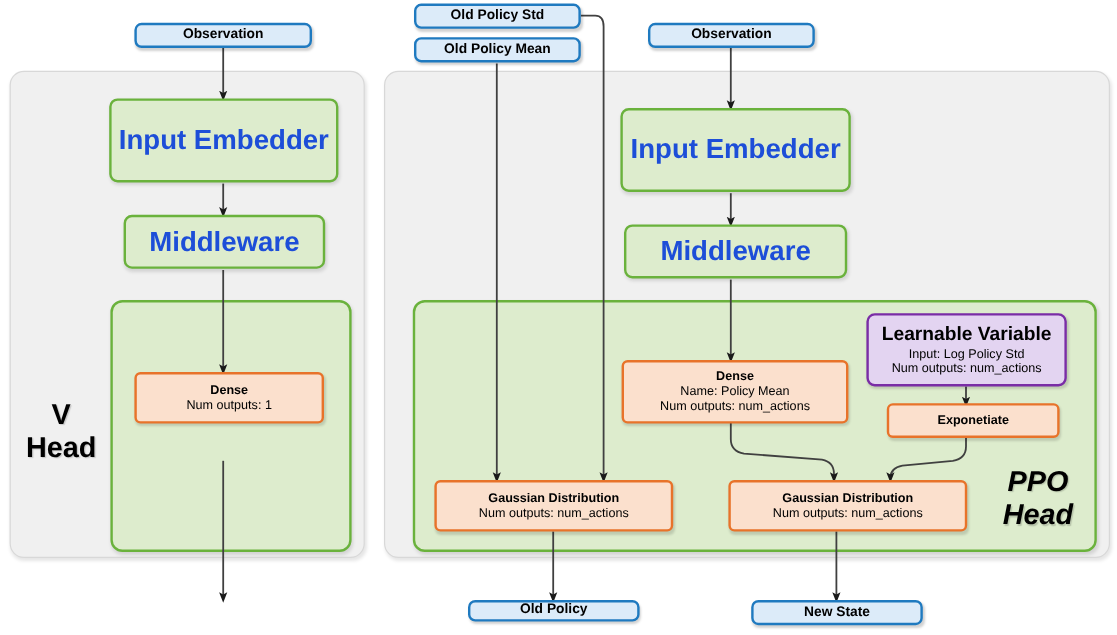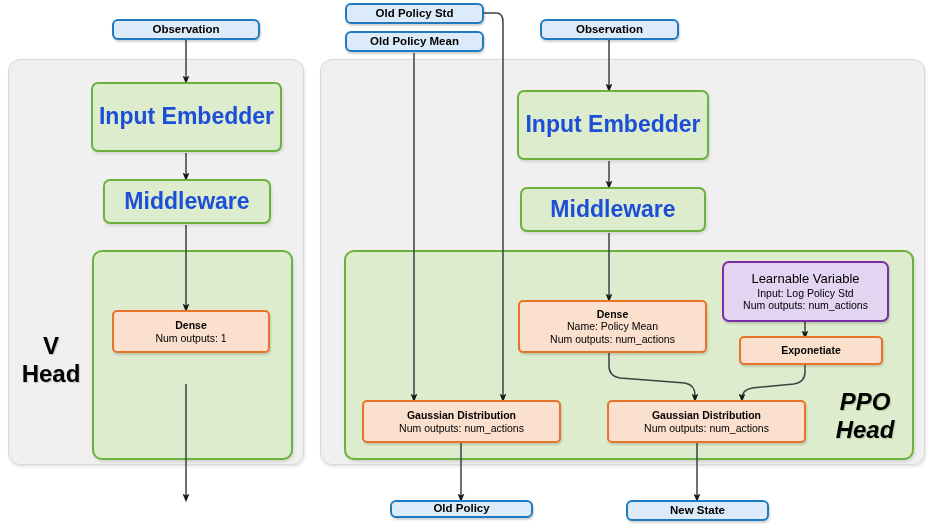--- a/index.html
+++ b/index.html
@@ -79,21 +79,21 @@
   
   .purple {
     background: #e3d4f1;
     border: 2.5px solid #7a2da6;
     border-radius: 7px;
     color: #000;
     font-size: 10.5px;
     box-shadow: 1px 2px 2px rgba(0,0,0,0.14);
     padding: 2px 4px;
   }
-  .purple .ttl { font-weight: normal; font-size: 13px; }
+  .purple .ttl { font-weight: bold; font-size: 16px; }
   .purple .sub { font-weight: normal; font-size: 10.5px; }
   
   .headlabel {
     position: absolute;
     font-size: 24px;
     font-weight: bold;
     color: #000;
     text-align: center;
     line-height: 1.18;
     text-shadow: 1px 1px 1px rgba(0,0,0,0.18);

